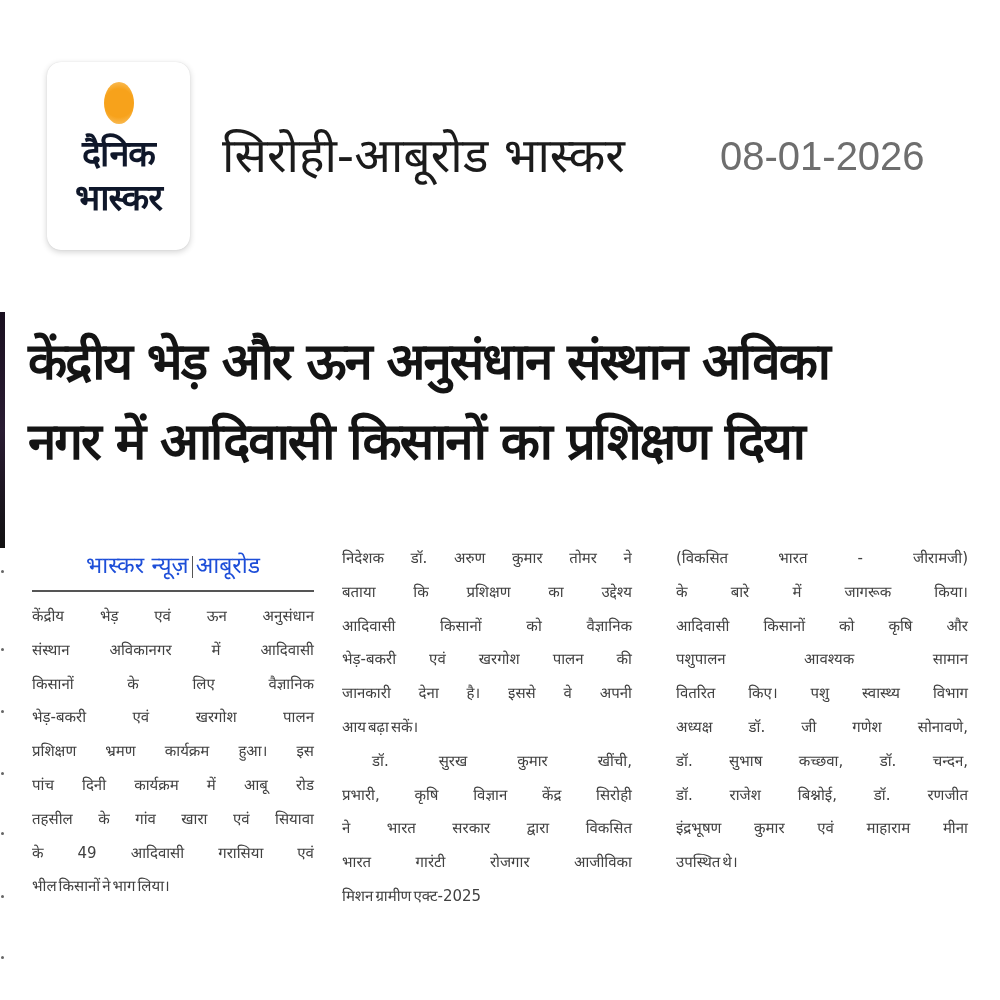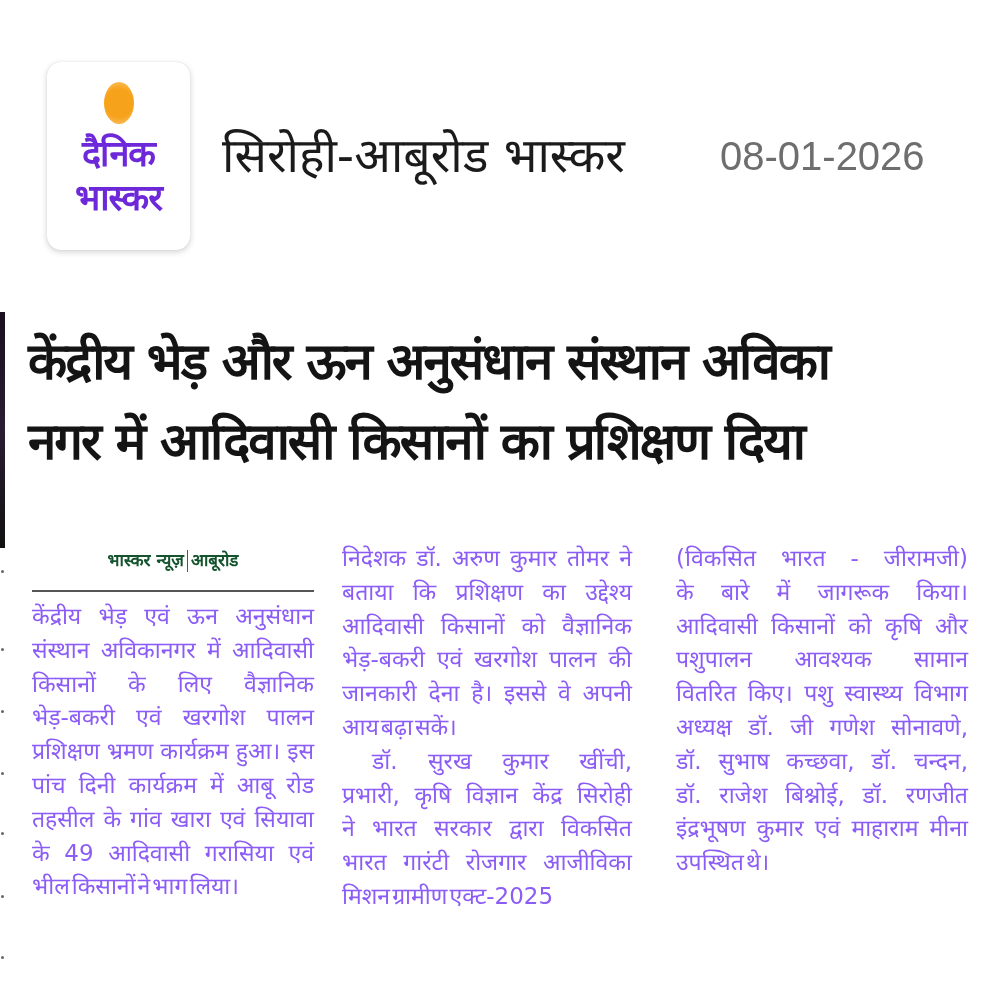--- a/index.html
+++ b/index.html
@@ -11,21 +11,21 @@
     position: absolute; left: 47px; top: 62px; width: 143px; height: 188px;
     background: #fff; border-radius: 14px;
     box-shadow: 0 2px 6px rgba(0,0,0,0.18), 0 0 1px rgba(0,0,0,0.15);
     display: flex; flex-direction: column; align-items: center;
   }
   .logo-sun {
     width: 30px; height: 42px; margin-top: 20px; border-radius: 50%;
     background: radial-gradient(circle, #f7a21b 55%, #f9b84d 80%, rgba(255,255,255,0) 100%);
   }
   .logo-line1, .logo-line2 {
-    font-weight: bold; font-size: 36px; line-height: 44px; color: #6d28d9;
+    font-weight: bold; font-size: 36px; line-height: 44px; color: #0f172a;
     letter-spacing: -1px;
   }
   .logo-line1 { margin-top: 8px; }
   .edition {
     position: absolute; left: 222px; top: 125px; font-size: 48px; line-height: 60px;
     color: #1b1b1b; white-space: nowrap;
   }
   .date {
     position: absolute; left: 720px; top: 128px; font-size: 40px; line-height: 56px;
     color: #6e6e6e; font-family: "Liberation Sans", sans-serif; letter-spacing: 0px;
@@ -34,28 +34,28 @@
     position: absolute; left: 0; top: 312px; width: 5px; height: 236px;
     background: linear-gradient(#1a1020, #2a1c33, #111);
   }
   .headline {
     position: absolute; left: 28px; top: 322px; width: 950px;
     font-size: 51px; font-weight: bold; line-height: 80px; color: #141414;
     letter-spacing: -2px; white-space: nowrap;
   }
   .byline {
     position: absolute; left: 32px; top: 548px; width: 282px; text-align: center;
-    font-size: 17px; font-weight: bold; color: #14532d;
+    font-size: 23px; font-weight: normal; color: #1d4ed8;
   }
   .byline .sep { display: inline-block; width: 1px; height: 22px; background: #555; vertical-align: middle; margin: 0 3px; }
   .byline-rule {
     position: absolute; left: 32px; top: 590px; width: 282px; height: 2px; background: #555;
   }
   .col {
-    position: absolute; font-size: 23px; line-height: 33.8px; color: #8b5cf6;
+    position: absolute; font-size: 15px; line-height: 33.8px; color: #404040;
     text-align: justify; text-align-last: justify;
   }
   .col p { margin: 0; white-space: nowrap; display: flex; justify-content: space-between; }
   .col p.last { justify-content: flex-start; gap: 2px; }
   .col p.indent { padding-left: 30px; }
   .col1 { left: 32px; top: 600px; width: 282px; }
   .col2 { left: 342px; top: 542px; width: 290px; }
   .col3 { left: 676px; top: 542px; width: 292px; }
   .dots { position: absolute; left: 0; top: 560px; width: 6px; height: 440px; }
   .dots span { position: absolute; left: 1px; width: 3px; height: 3px; background: #666; border-radius: 50%; }

